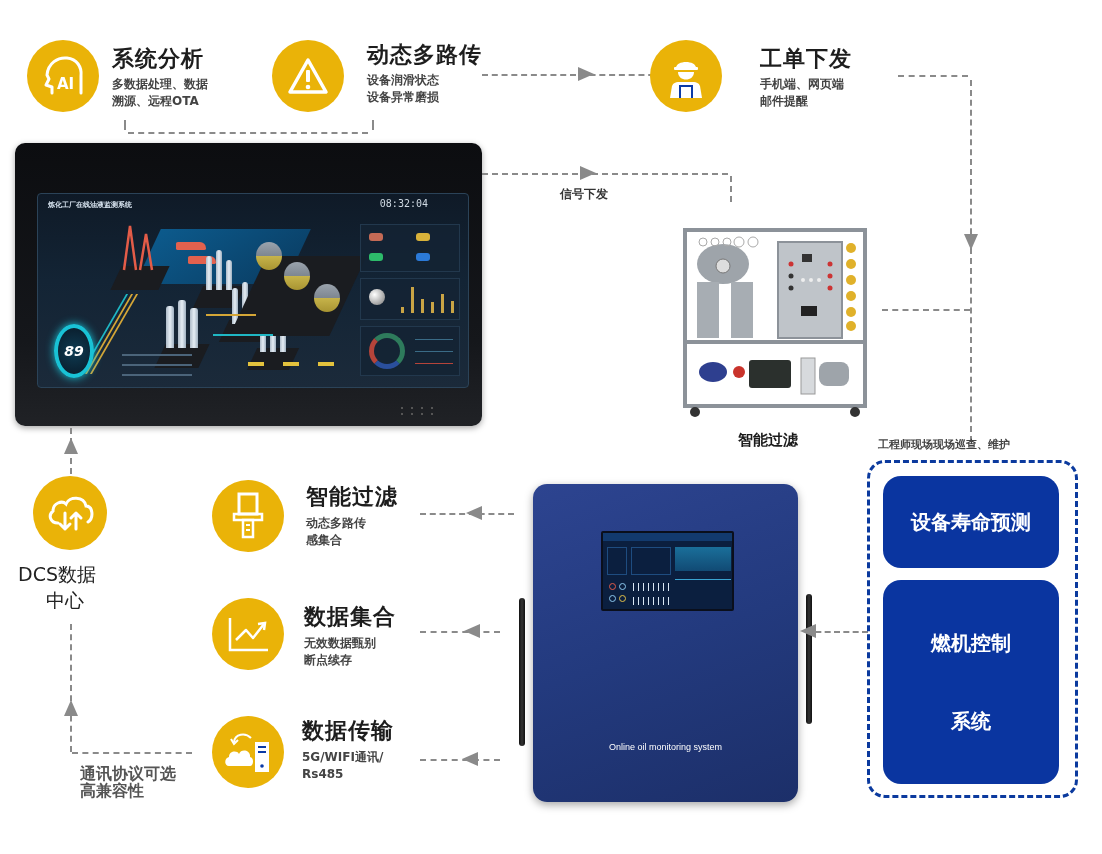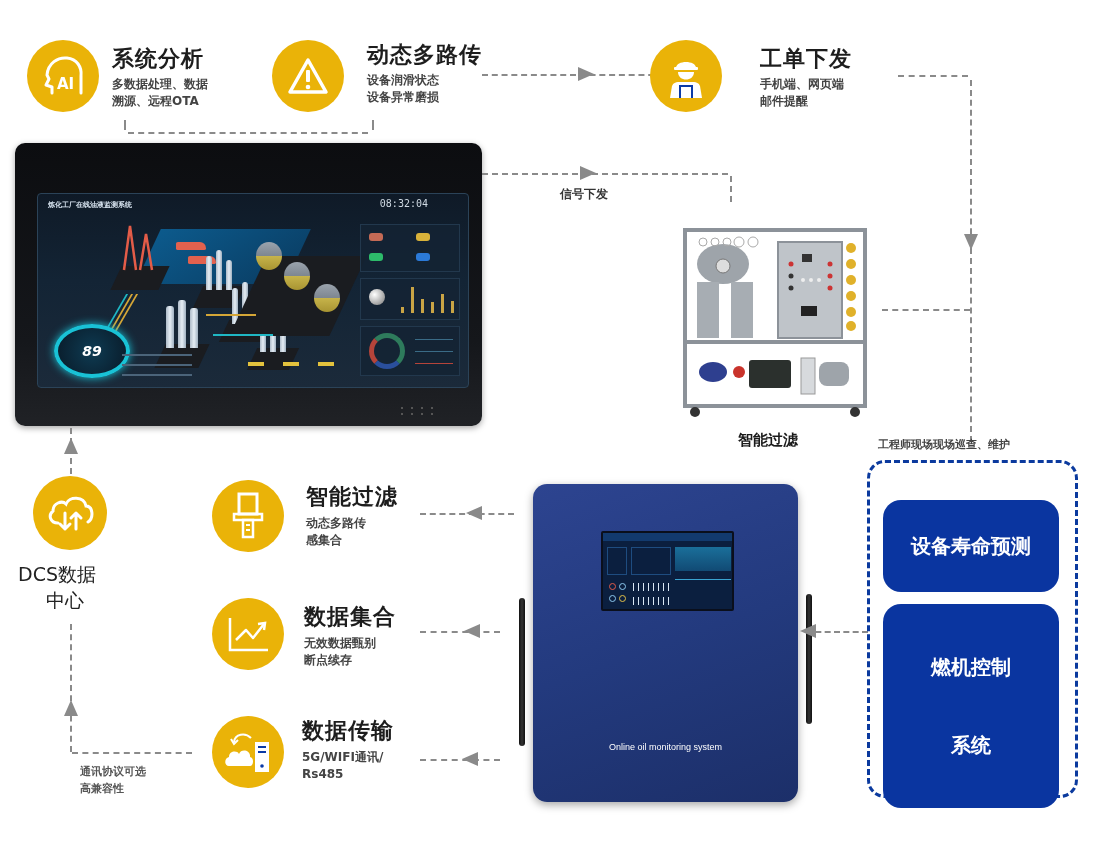--- a/index.html
+++ b/index.html
@@ -21,21 +21,21 @@
   .arrow-left { border-top: 7px solid transparent; border-bottom: 7px solid transparent; border-right: 16px solid #8a8a8a; }
   .arrow-down { border-left: 7px solid transparent; border-right: 7px solid transparent; border-top: 16px solid #8a8a8a; }
   .arrow-up { border-left: 7px solid transparent; border-right: 7px solid transparent; border-bottom: 16px solid #8a8a8a; }
 
   
   .monitor { position: absolute; left: 15px; top: 143px; width: 467px; height: 283px; background: linear-gradient(180deg, #0c0d10 0%, #15171b 70%, #202226 100%); border-radius: 10px; box-shadow: 0 2px 6px rgba(0,0,0,0.35); overflow: hidden; }
   .monitor-title { position: absolute; left: 0; right: 0; top: 14px; text-align: center; color: #fff; font-size: 17px; font-weight: bold; letter-spacing: 1px; }
   .dash { position: absolute; left: 22px; top: 50px; width: 432px; height: 195px; background: linear-gradient(180deg, #0f1a27 0%, #132435 45%, #1b2a3a 100%); border: 1px solid #2b4358; border-radius: 4px; overflow: hidden; }
   .dash-header { position: absolute; left: 10px; top: 6px; color: #d7e3ef; font-size: 7px; font-weight: bold; }
   .dash-clock { position: absolute; right: 40px; top: 4px; color: #cfd9e2; font-size: 10px; font-family: "DejaVu Sans Mono", monospace; }
-  .gauge { position: absolute; left: 16px; top: 130px; width: 76px; height: 54px; border-radius: 50%; border: 4px solid #19c2d6; box-shadow: 0 0 8px #19c2d6; display: flex; align-items: center; justify-content: center; color: #fff; font-weight: bold; font-size: 14px; font-style: italic; background: radial-gradient(circle, #0e3b52 0%, #0a2030 80%); }
+  .gauge { position: absolute; left: 16px; top: 130px; width: 40px; height: 54px; border-radius: 50%; border: 4px solid #19c2d6; box-shadow: 0 0 8px #19c2d6; display: flex; align-items: center; justify-content: center; color: #fff; font-weight: bold; font-size: 14px; font-style: italic; background: radial-gradient(circle, #0e3b52 0%, #0a2030 80%); }
   .panel { position: absolute; background: rgba(20,35,52,0.85); border: 1px solid #22384d; }
   .bar { position: absolute; bottom: 6px; width: 3px; background: #c9a445; }
   .iso-block { position: absolute; background: #1a1c20; transform: skewX(-25deg); }
   .tank { position: absolute; border-radius: 50%; background: linear-gradient(180deg, #9aa3ad 0%, #7d8690 50%, #c6b34a 51%, #a89432 100%); }
   .tower { position: absolute; background: linear-gradient(90deg,#aebbc8,#e6eef5,#9fb0c0); border-radius: 3px 3px 0 0; }
   .pipe-y { position: absolute; background: #d4a637; }
   .pipe-c { position: absolute; background: #1fb7c4; }
   .ship { position: absolute; background: #e2614e; border-radius: 3px 10px 3px 3px; }
   .water { position: absolute; background: linear-gradient(135deg,#0c5a8c,#0a3d63); transform: skewX(-25deg); }
 
@@ -46,23 +46,23 @@
   
   .device { position: absolute; left: 533px; top: 484px; width: 265px; height: 318px; background: linear-gradient(160deg, #2d4490 0%, #233a7e 50%, #1c2f69 100%); border-radius: 14px; box-shadow: 0 3px 8px rgba(0,0,0,0.35); }
   .device-screen { position: absolute; left: 68px; top: 47px; width: 133px; height: 80px; background: #0b1f3f; border: 2px solid #0a0f1c; border-radius: 2px; overflow: hidden; }
   .device-logo { position: absolute; left: 0; right: 0; top: 196px; text-align: center; font-size: 26px; font-weight: bold; color: #f06a3a; letter-spacing: 1px; }
   .device-name { position: absolute; left: 0; right: 0; top: 236px; text-align: center; font-size: 14px; color: #fff; }
   .device-name-en { position: absolute; left: 0; right: 0; top: 258px; text-align: center; font-size: 9px; color: #fff; font-family: "Liberation Sans", sans-serif; }
   .antenna { position: absolute; width: 6px; background: linear-gradient(90deg,#111,#333,#111); border-radius: 3px; }
 
   
   .group-box { position: absolute; left: 867px; top: 460px; width: 211px; height: 338px; border: 3px dashed #0b3a9e; border-radius: 18px; }
-  .blue-card { position: absolute; background: #0a35a0; border-radius: 18px; color: #fff; display: flex; align-items: center; justify-content: center; text-align: center; font-size: 20px; font-weight: bold; line-height: 30px; margin-top: 24px; }
-
-  .small-label { position: absolute; font-size: 11px; color: #333; font-weight: bold; white-space: nowrap; }
+  .blue-card { position: absolute; background: #0a35a0; border-radius: 18px; color: #fff; display: flex; align-items: center; justify-content: center; text-align: center; font-size: 20px; font-weight: bold; line-height: 30px; }
+
+  .small-label { position: absolute; font-size: 16px; color: #333; font-weight: bold; white-space: nowrap; }
 </style>
 </head>
 <body>
 
 <div class="circle" style="left:27px;top:40px;width:72px;height:72px;">
   <svg width="50" height="50" viewBox="0 0 50 50">
     <path d="M14 42 L14 36 L8 34 L11 28 L9 24 C10 12 20 6 29 7 C39 8 44 16 43 25 L43 42" fill="none" stroke="#fff" stroke-width="3" stroke-linejoin="round" stroke-linecap="round"></path>
     <text x="19" y="38" fill="#fff" font-size="15" font-weight="bold" font-family="DejaVu Sans, sans-serif">AI</text>
   </svg>
 </div>

